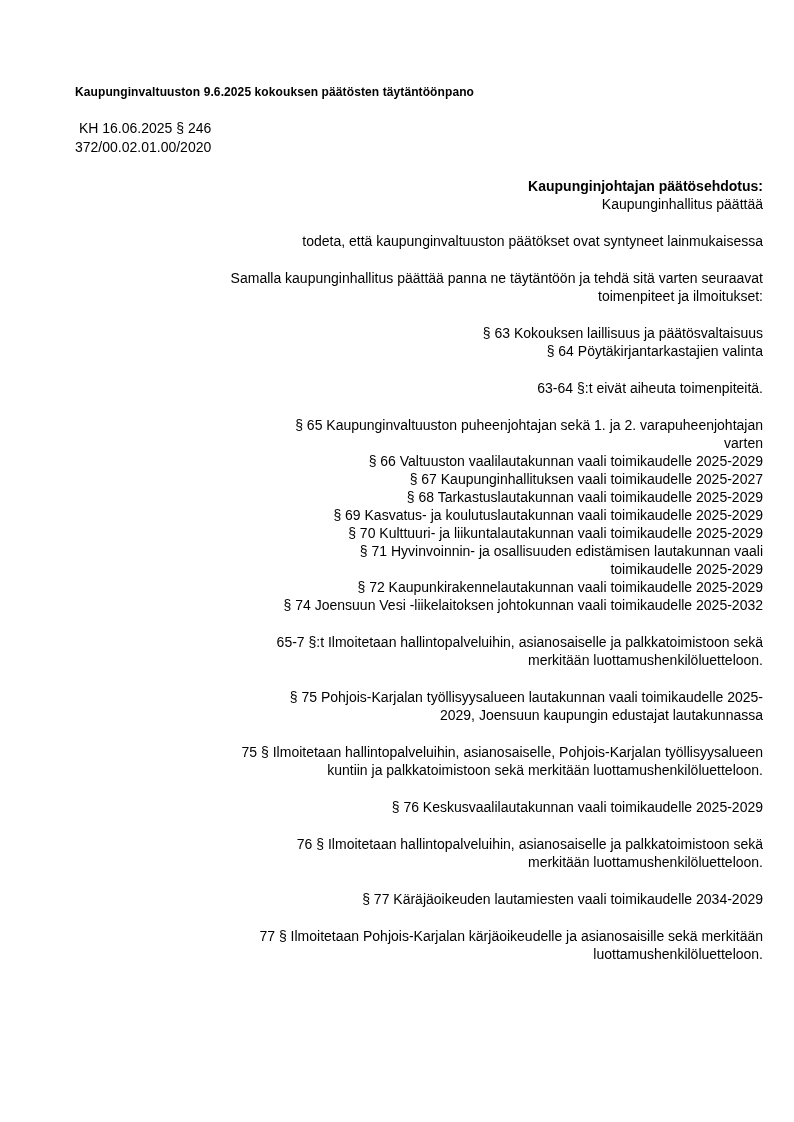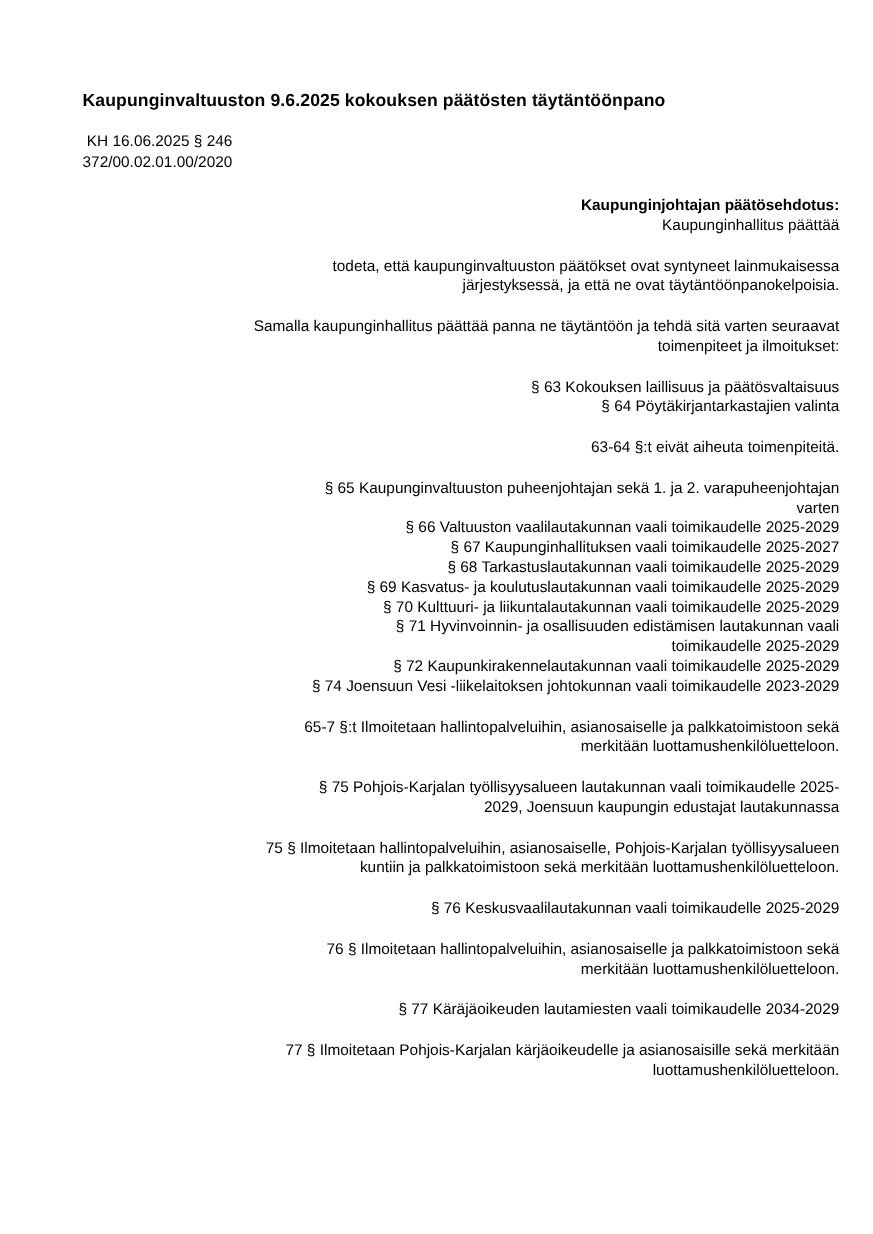--- a/index.html
+++ b/index.html
@@ -21,21 +21,21 @@
     font-size: 14px;
     line-height: 18px;
     overflow: hidden;
     box-sizing: border-box;
   }
   .doc-title {
     position: absolute;
     left: 75px;
     top: 83px;
     margin: 0;
-    font-size: 16px;
+    font-size: 12px;
     font-weight: bold;
     white-space: nowrap;
     letter-spacing: 0.1px;
   }
   .ref-block {
     position: absolute;
     left: 75px;
     top: 119px;
     line-height: 19px;
   }
@@ -76,21 +76,20 @@
   </div>
 
   <div class="doc-body">
 
   <div class="para">
         <div class="line bold">Kaupunginjohtajan päätösehdotus:</div>
         <div class="line">Kaupunginhallitus päättää</div>
       </div>
       <div class="para">
         <div class="line">todeta, että kaupunginvaltuuston päätökset ovat syntyneet lainmukaisessa</div>
-        <div class="line">järjestyksessä, ja että ne ovat täytäntöönpanokelpoisia.</div>
       </div>
       <div class="para">
         <div class="line">Samalla kaupunginhallitus päättää panna ne täytäntöön ja tehdä sitä varten seuraavat</div>
         <div class="line">toimenpiteet ja ilmoitukset:</div>
       </div>
       <div class="para">
         <div class="line">§ 63 Kokouksen laillisuus ja päätösvaltaisuus</div>
         <div class="line">§ 64 Pöytäkirjantarkastajien valinta</div>
       </div>
       <div class="para">
@@ -100,21 +99,21 @@
         <div class="line">§ 65 Kaupunginvaltuuston puheenjohtajan sekä 1. ja 2. varapuheenjohtajan</div>
         <div class="line">varten</div>
         <div class="line">§ 66 Valtuuston vaalilautakunnan vaali toimikaudelle 2025-2029</div>
         <div class="line">§ 67 Kaupunginhallituksen vaali toimikaudelle 2025-2027</div>
         <div class="line">§ 68 Tarkastuslautakunnan vaali toimikaudelle 2025-2029</div>
         <div class="line">§ 69 Kasvatus- ja koulutuslautakunnan vaali toimikaudelle 2025-2029</div>
         <div class="line">§ 70 Kulttuuri- ja liikuntalautakunnan vaali toimikaudelle 2025-2029</div>
         <div class="line">§ 71 Hyvinvoinnin- ja osallisuuden edistämisen lautakunnan vaali</div>
         <div class="line">toimikaudelle 2025-2029</div>
         <div class="line">§ 72 Kaupunkirakennelautakunnan vaali toimikaudelle 2025-2029</div>
-        <div class="line">§ 74 Joensuun Vesi -liikelaitoksen johtokunnan vaali toimikaudelle 2023-2029</div>
+        <div class="line">§ 74 Joensuun Vesi -liikelaitoksen johtokunnan vaali toimikaudelle 2025-2032</div>
       </div>
       <div class="para">
         <div class="line">65-7 §:t Ilmoitetaan hallintopalveluihin, asianosaiselle ja palkkatoimistoon sekä</div>
         <div class="line">merkitään luottamushenkilöluetteloon.</div>
       </div>
       <div class="para">
         <div class="line">§ 75 Pohjois-Karjalan työllisyysalueen lautakunnan vaali toimikaudelle 2025-</div>
         <div class="line">2029, Joensuun kaupungin edustajat lautakunnassa</div>
       </div>
       <div class="para">

